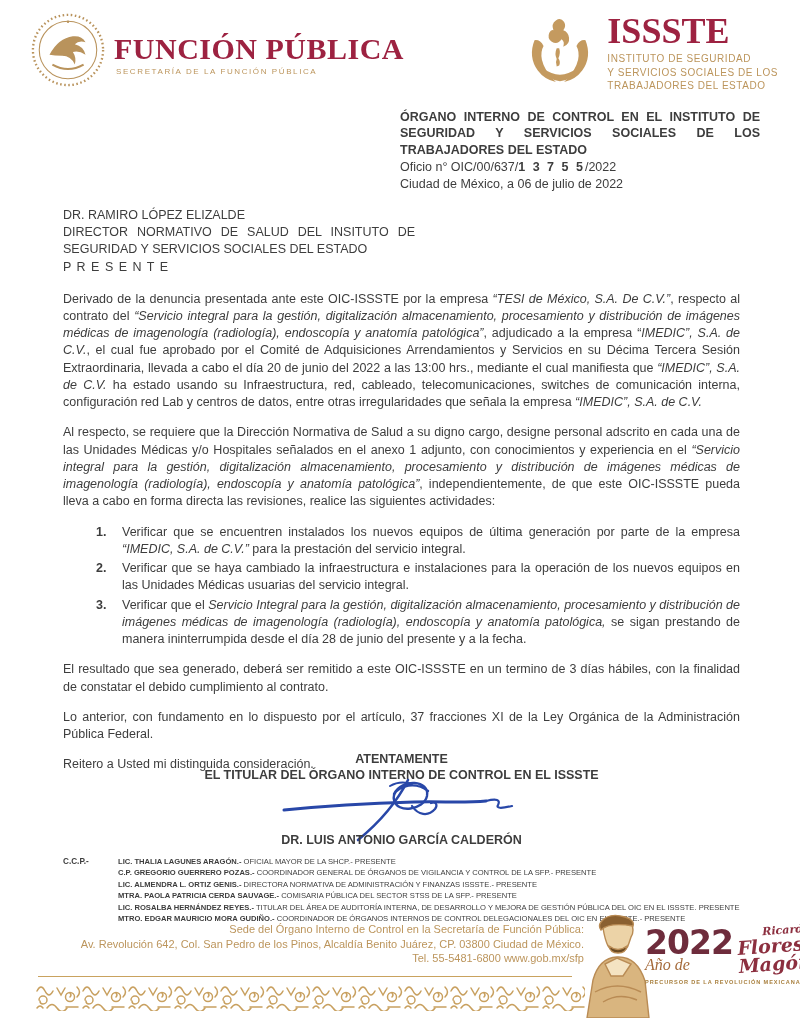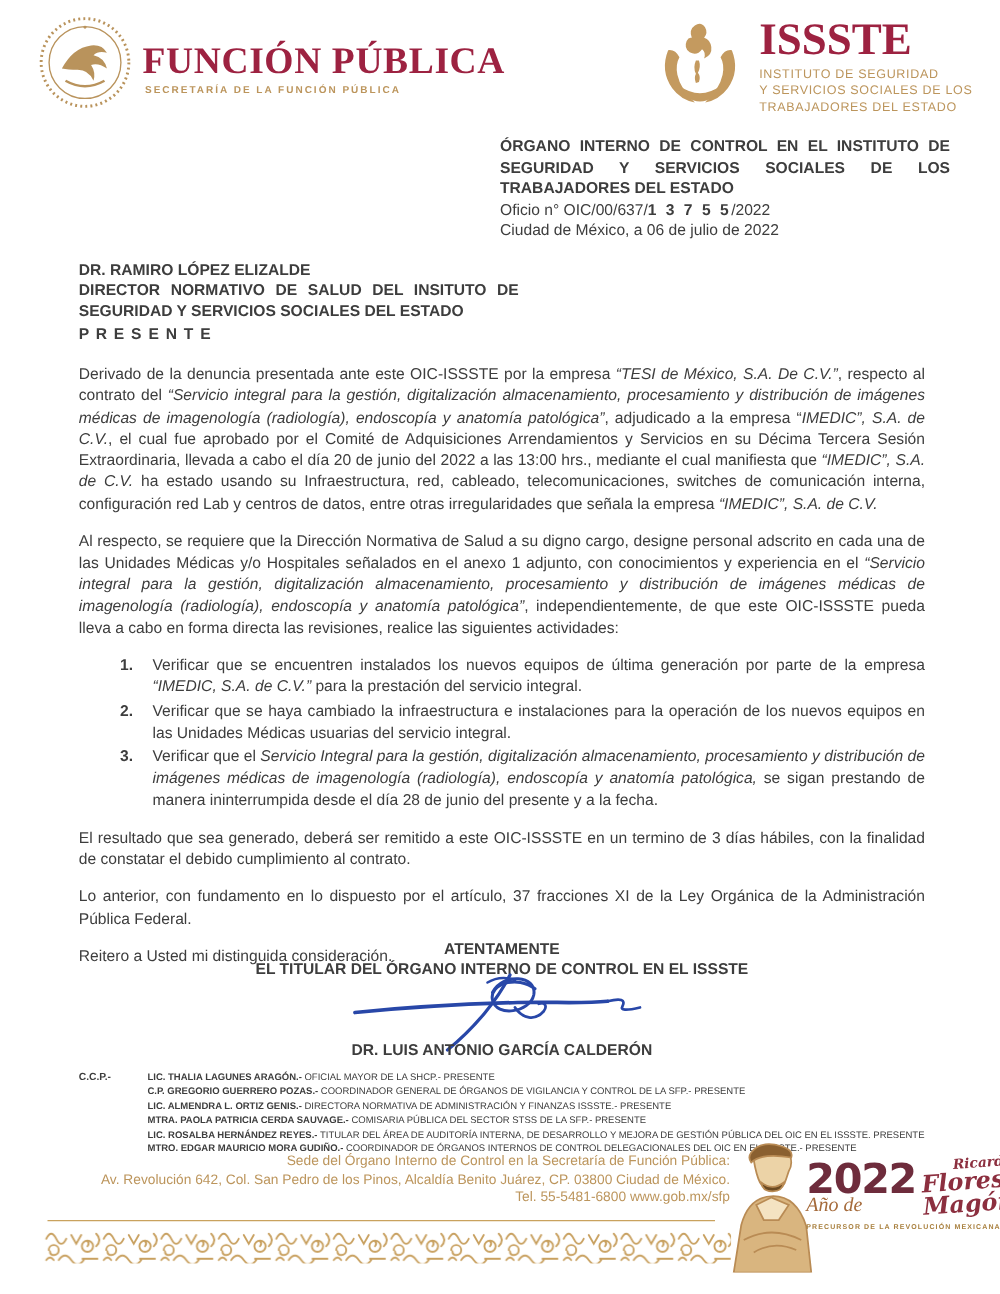--- a/index.html
+++ b/index.html
@@ -19,39 +19,39 @@
   .hdr { display: flex; justify-content: space-between; padding: 12px 22px 0 30px; }
   .sfp { display: flex; align-items: center; gap: 8px; }
   .sfp-text { padding-top: 4px; }
   .sfp-title {
     font-family: "Liberation Serif", serif;
     font-weight: 700; font-size: 30px; letter-spacing: .5px;
     color: #9D2241; line-height: 1.05;
   }
   .sfp-sub {
     margin-top: 3px; margin-left: 2px;
-    font-size: 8px; font-weight: 700; letter-spacing: 1.6px;
+    font-size: 8px; font-weight: 400; letter-spacing: 1.6px;
     color: #BC955C;
   }
-  .issste { display: flex; align-items: flex-end; gap: 10px; }
+  .issste { display: flex; align-items: center; gap: 10px; }
   .issste-text { padding-top: 2px; }
   .issste-title {
     font-family: "Liberation Serif", serif;
     font-weight: 700; font-size: 36px; color: #9D2241; line-height: .95;
   }
   .issste-sub { margin-top: 4px; font-size: 10px; font-weight: 400; letter-spacing: .55px; color: #BC955C; line-height: 1.35; }
 
   
   .letterhead { width: 360px; margin: 16px 40px 0 auto; font-size: 12.5px; line-height: 1.32; }
   .office-title { font-weight: 700; text-align: justify; }
   .oficio-line { margin-top: 1px; }
   .oficio-num { font-weight: 700; letter-spacing: 2px; }
 
   
-  .recipient { width: 352px; margin: 15px 0 0 63px; font-size: 12.5px; font-weight: 700; line-height: 1.35; }
+  .recipient { width: 352px; margin: 15px 0 0 63px; font-size: 12.5px; font-weight: 400; line-height: 1.35; }
   .recipient .rtitle { text-align: justify; }
   .recipient .salut { margin-top: 1px; letter-spacing: 1px; }
 
   
   .docbody { margin: 15px 60px 0 63px; font-size: 12.5px; line-height: 1.38; }
   .docbody p { text-align: justify; margin-top: 13px; }
   .docbody p:first-child { margin-top: 0; }
   ol.acts { list-style: none; margin-top: 13px; }
   ol.acts li { position: relative; padding-left: 59px; text-align: justify; margin-top: 2px; }
   ol.acts li .num { position: absolute; left: 33px; font-weight: 700; }

